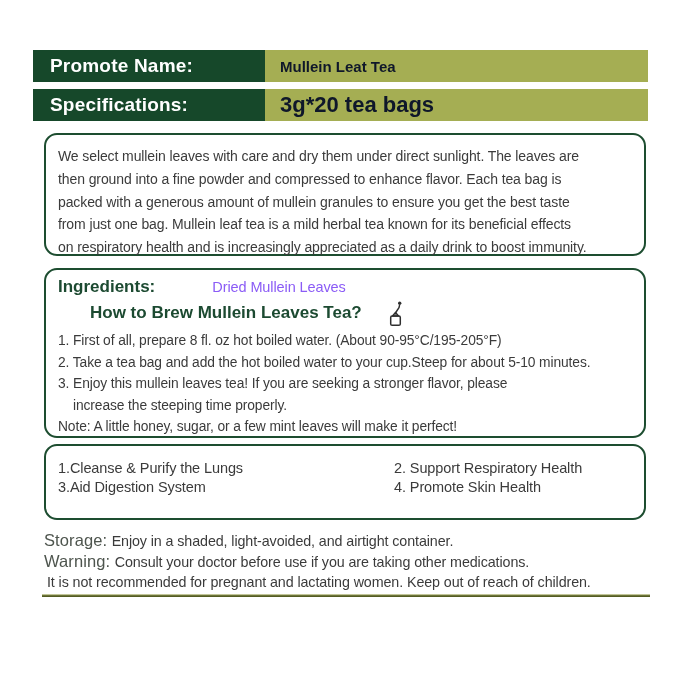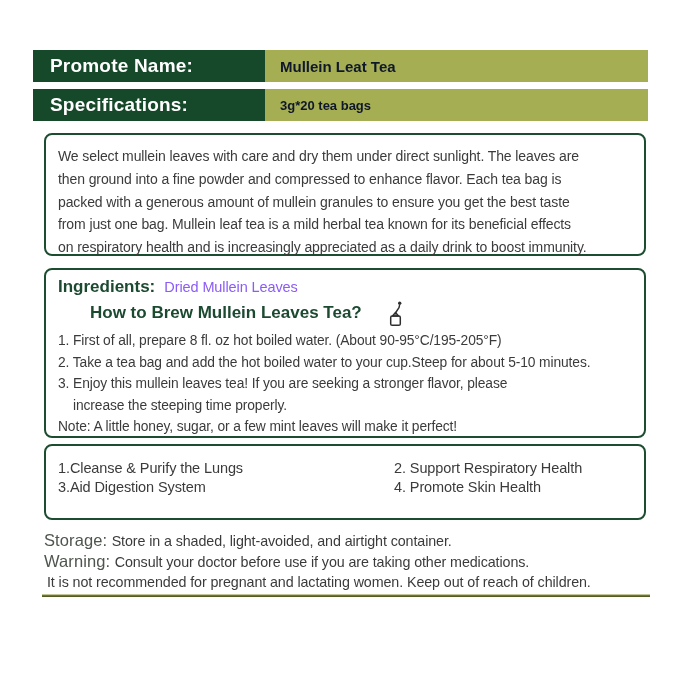--- a/index.html
+++ b/index.html
@@ -16,38 +16,38 @@
   .h-label {
     width:232px; background:#16482a; color:#ffffff; box-sizing:border-box;
     display:flex; align-items:center; padding-left:17px;
     font-weight:bold; font-size:19px; letter-spacing:0.2px;
   }
   .h-value {
     flex:1; background:#a5ae53; color:#0f172a;
     display:flex; align-items:center; padding-left:15px; font-weight:bold;
   }
   .row1 .h-value { font-size:15px; }
-  .row2 .h-value { font-size:13px; }
+  .row2 .h-value { font-size:22px; }
 
   
   .box {
     position:absolute; left:44px; width:602px; box-sizing:border-box;
-    border:2px solid #1d4d30; border-radius:8px; background:#ffffff;
+    border:2px solid #1d4d30; border-radius:13px; background:#ffffff;
   }
   .box1 { top:133px; height:123px; padding:10px 12px; }
   .box2 { top:268px; height:170px; padding:7px 12px; }
   .box3 { top:444px; height:76px;  padding:8px 12px; }
 
   .desc-line {
     font-size:14px; letter-spacing:-0.1px; line-height:22.8px;
     color:#3b3b3b; white-space:nowrap;
   }
 
   .green-h { color:#1c4a31; font-weight:bold; font-size:17px; }
-  .ing-row { display:flex; align-items:baseline; height:22px; }
+  .ing-row { display:flex; align-items:baseline; height:22px;gap:48px; }
   .ing-row .val { font-size:14.5px; color:#8b5cf6; margin-left:9px; letter-spacing:-0.1px; }
   .howto-row { display:flex; align-items:center; height:28px;margin-left:32px; }
   .howto-row .icon { margin-left:24px; display:flex; align-items:center; }
   .steps { margin-top:3px; }
   .step {
     font-size:13.8px; letter-spacing:-0.1px; line-height:21.5px;
     color:#3b3b3b; white-space:nowrap;
   }
   .step.cont { padding-left:15px; }
 
@@ -121,21 +121,21 @@
       <div>1.Cleanse &amp; Purify the Lungs</div>
       <div>2. Support Respiratory Health</div>
       <div>3.Aid Digestion System</div>
       <div>4. Promote Skin Health</div>
     </div>
   </div>
 
   <div class="sw-block">
     <div class="sw-line">
       <span class="sw-label">Storage:</span>
-      <span class="sw-text">Store in a shaded, light-avoided, and airtight container.</span>
+      <span class="sw-text">Enjoy in a shaded, light-avoided, and airtight container.</span>
     </div>
     <div class="sw-line">
       <span class="sw-label">Warning:</span>
       <span class="sw-text">Consult your doctor before use if you are taking other medications.</span>
     </div>
     <div class="sw-line sw-cont">
       <span class="sw-text">It is not recommended for pregnant and lactating women. Keep out of reach of children.</span>
     </div>
   </div>
 

